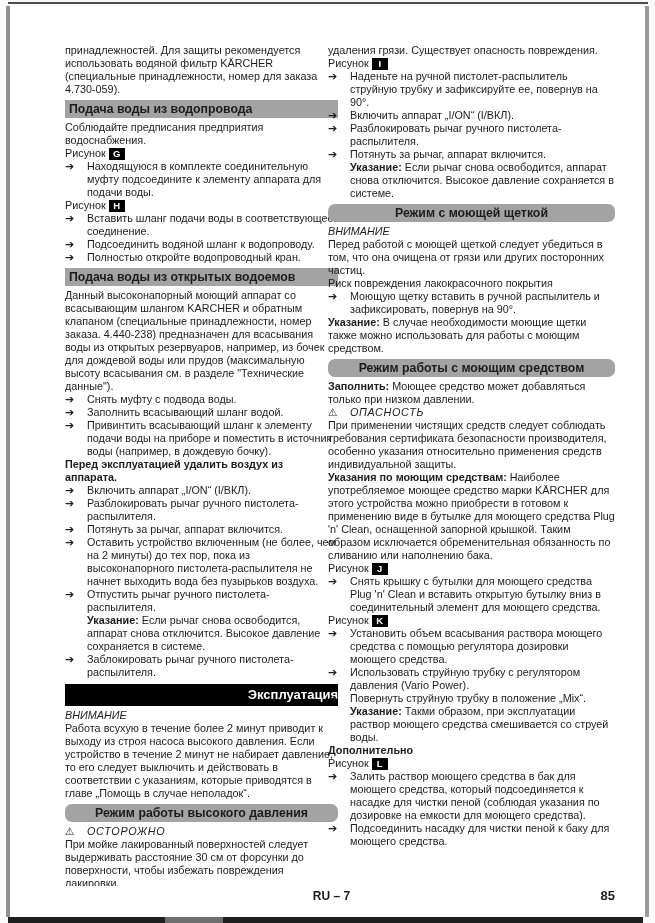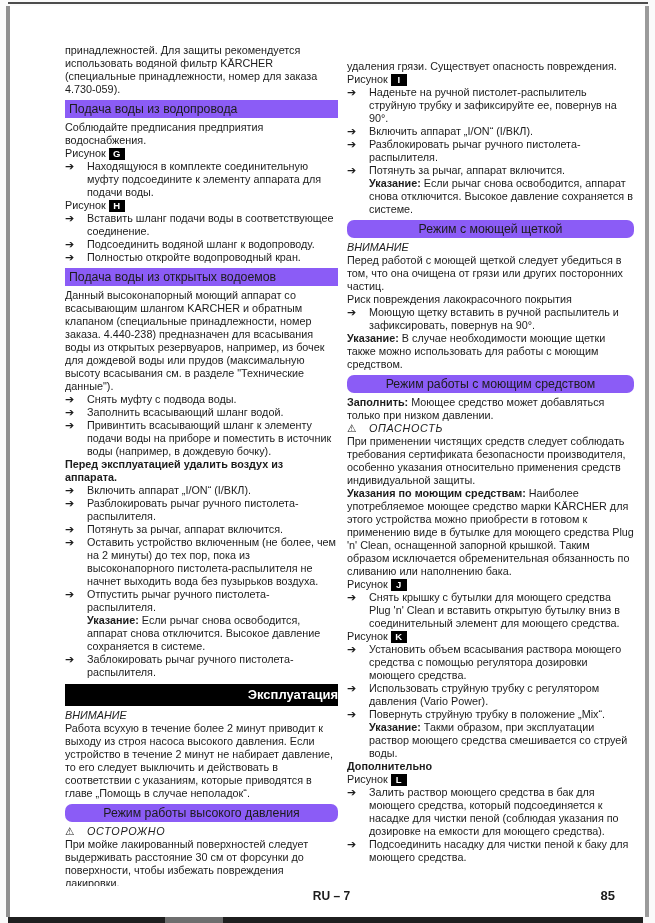--- a/index.html
+++ b/index.html
@@ -14,26 +14,26 @@
   .page{
     position:absolute;top:6px;left:6px;width:643px;height:911px;
     background:#ffffff;
     border-left:4px solid #8f8f8f;border-right:4px solid #9b9b9b;
     box-sizing:border-box;
   }
   .bottom-bar{position:absolute;bottom:0;left:8px;right:12px;height:6px;background:#1f1f1f;}
   .bottom-thumb{position:absolute;bottom:0;left:165px;width:58px;height:6px;background:#6e6e6e;}
   .col{position:absolute;top:38px;overflow:hidden;}
   .col-left{left:55px;width:273px;height:842px;}
-  .col-right{left:337px;width:287px;height:842px;margin-top:16px;}
+  .col-right{left:318px;width:287px;height:842px;}
   .p{margin:0;}
   .i{}
   .b{font-weight:bold;}
   .bi{font-weight:normal;font-style:italic;}
-  .hg{background:#8b5cf6;font-weight:normal;font-size:12.3px;line-height:14px;
+  .hg{background:#a3a3a3;font-weight:bold;font-size:12.3px;line-height:14px;
       padding:2px 4px 2px 4px;margin:4px 0 3px 0;}
   .hg.center{text-align:center;border-radius:7px;}
   .hb{background:#000;color:#fff;font-weight:bold;font-size:13px;line-height:15px;
       text-align:right;padding:3px 0 4px 0;margin:5px 0 3px 0;}
   .fig{margin:0;}
   .figbox{display:inline-block;background:#000;color:#fff;font-weight:bold;
       font-size:9.5px;line-height:12px;min-width:14px;height:12px;text-align:center;
       vertical-align:0px;padding:0 1px;}
   .bullet{display:flex;margin:0;}
   .arrow{width:22px;flex:none;font-weight:bold;font-size:11px;}

